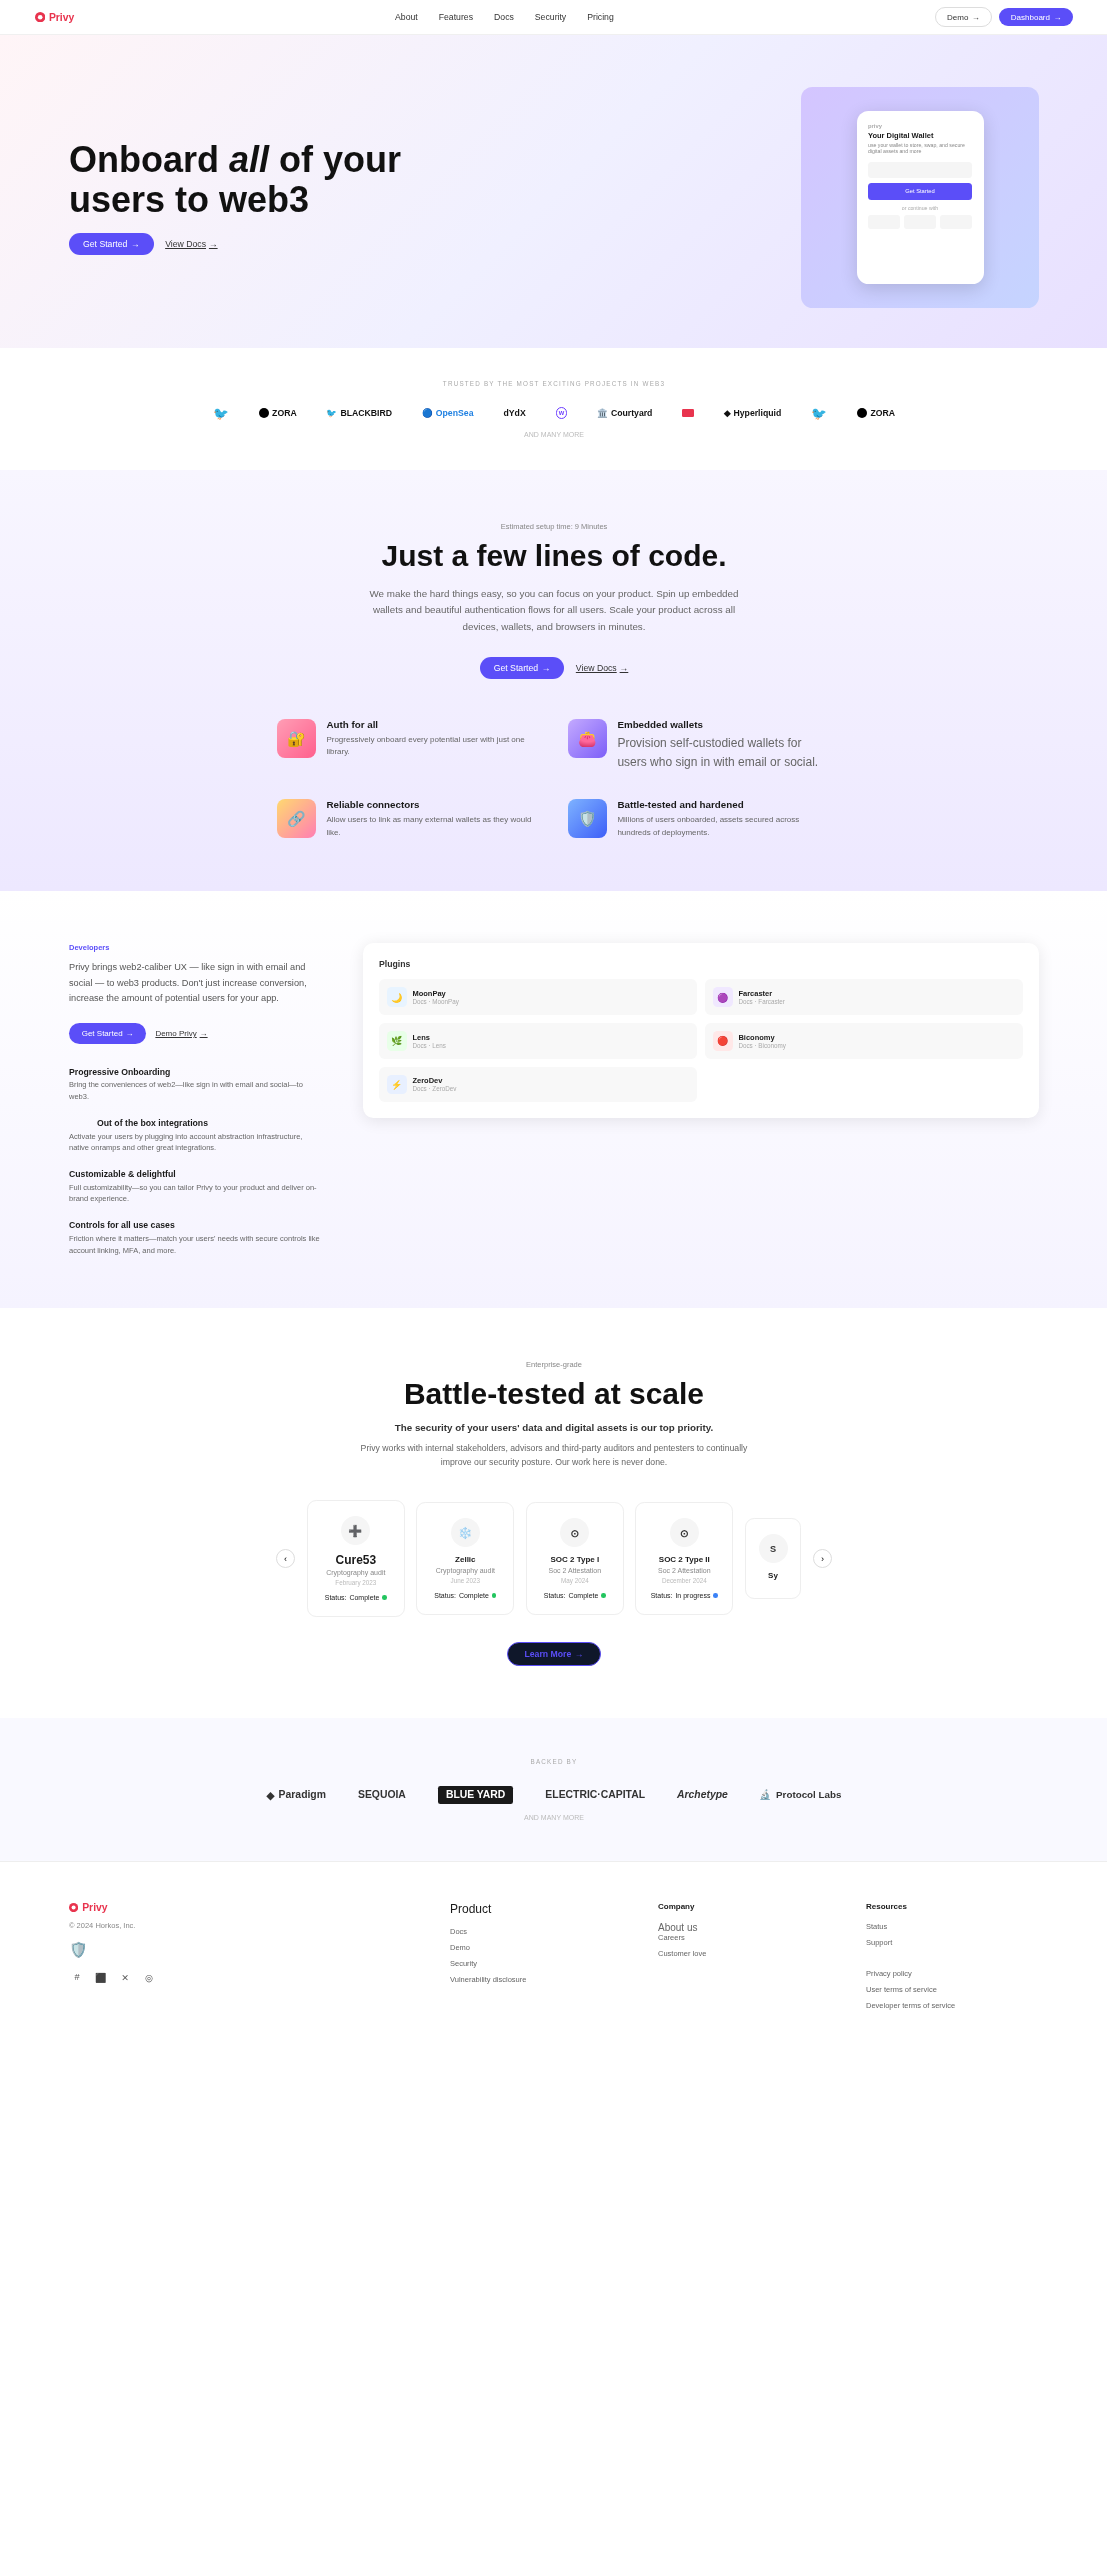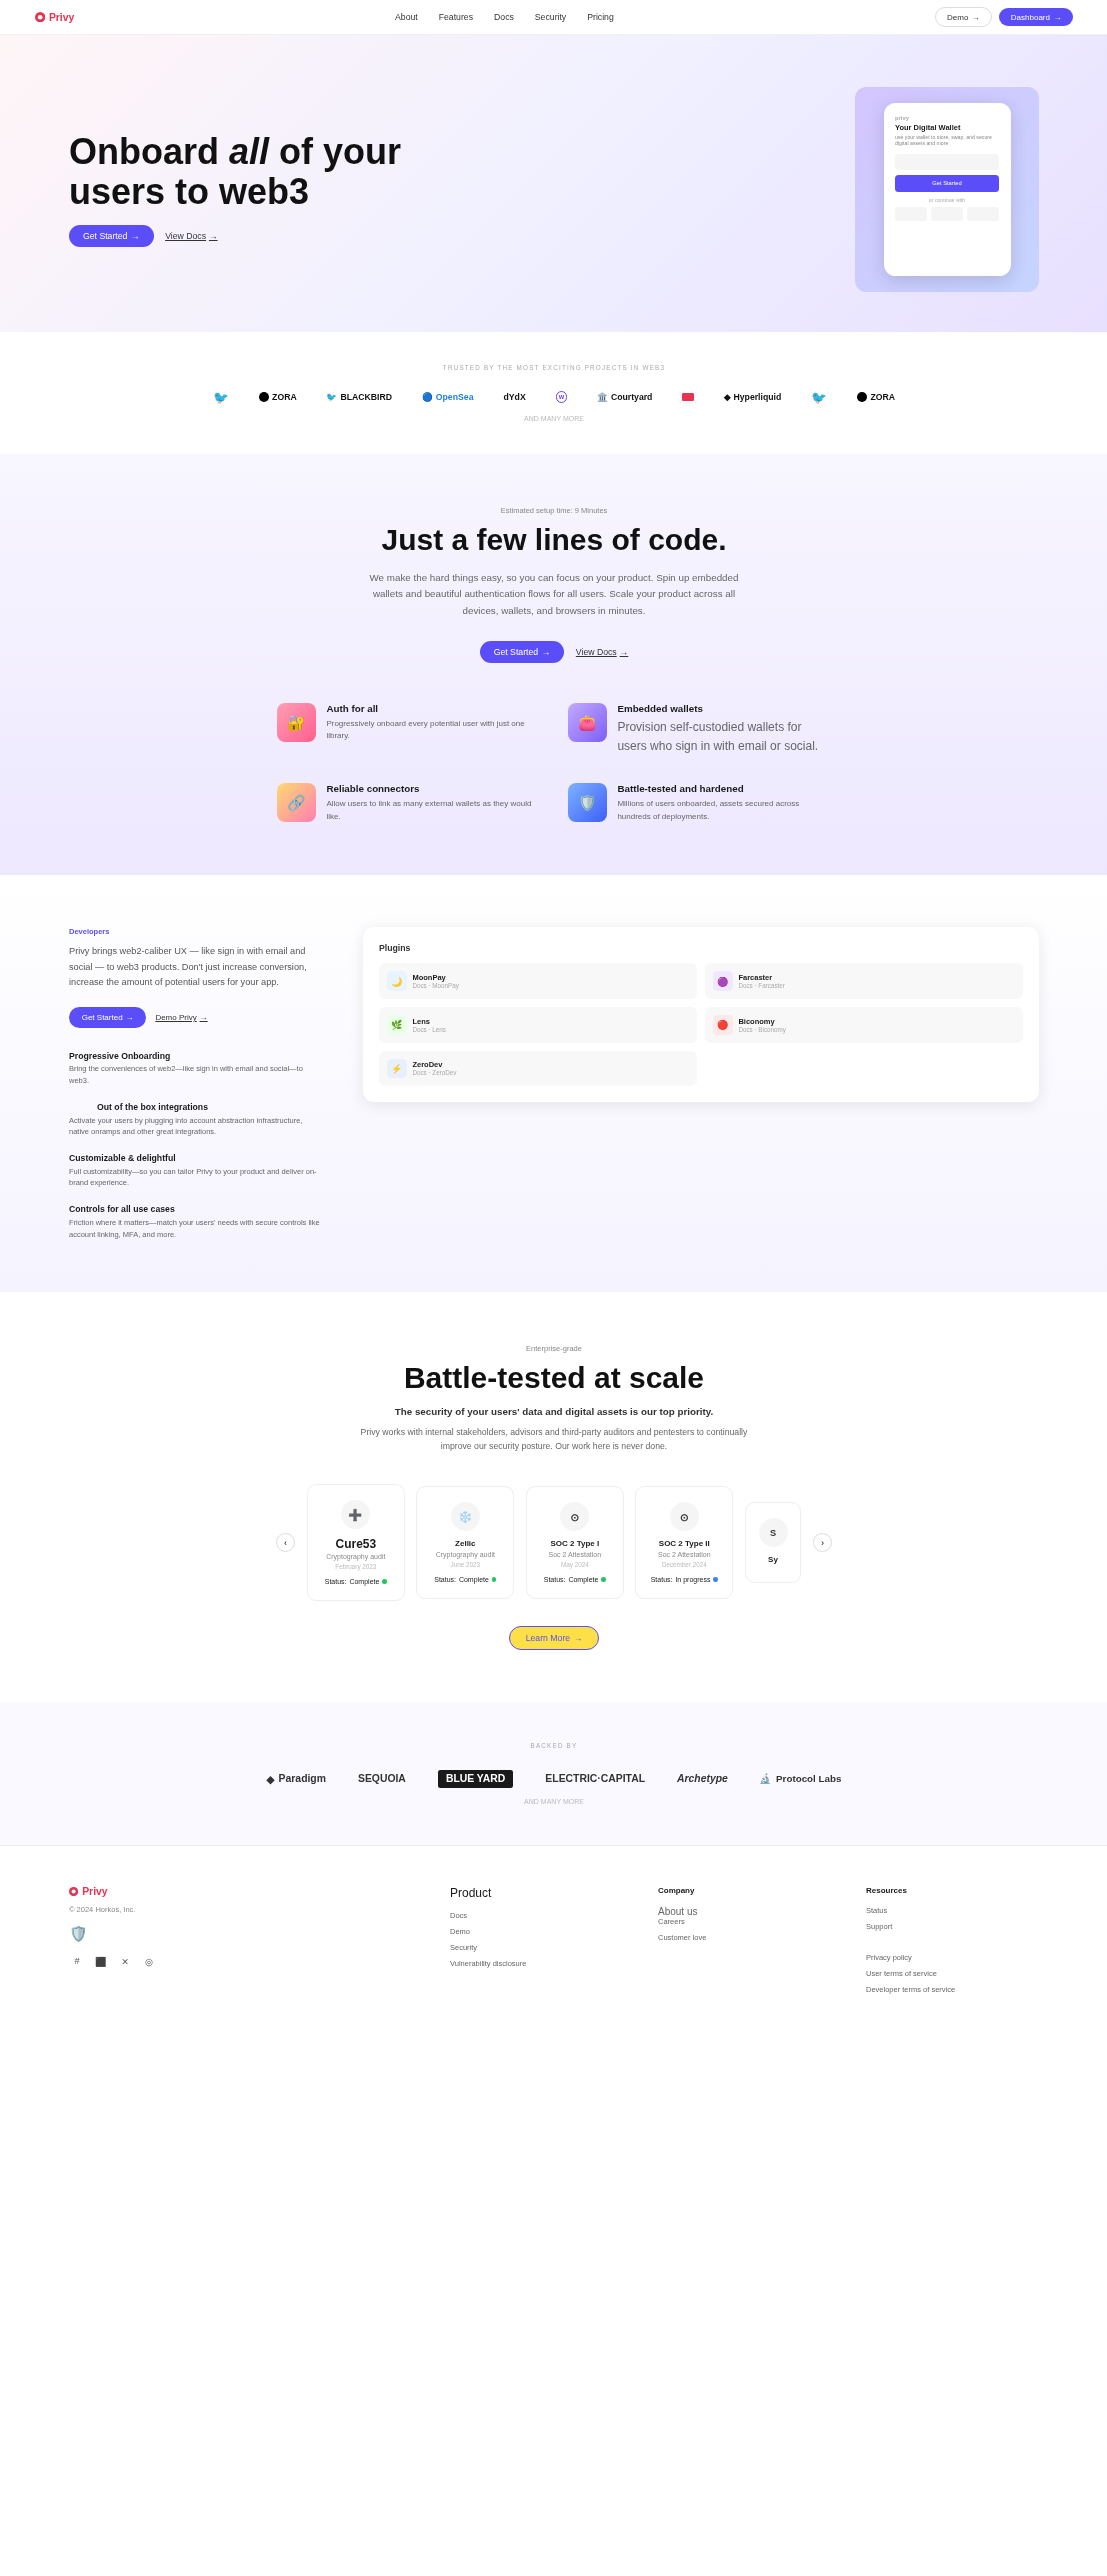--- a/index.html
+++ b/index.html
@@ -54,21 +54,21 @@
       <button style="padding:6.3px 14px;background:#5b4ef8;color:#fff;border-radius:14px;border:none;font-size:8.7px;cursor:pointer;display:flex;align-items:center;gap:3.5px;">
         <span>Get Started</span> 
           <span>→</span>
       </button>
       <span style="font-size:8.7px;color:#333;cursor:pointer;display:flex;align-items:center;gap:2.9px;text-decoration:underline;">
         <span>View Docs</span> 
           <span>→</span>
       </span>
     </div>
   </div>
-  <div style="width:184px;background:linear-gradient(135deg,#d4c5ff,#c5d4ff);border-radius:11.5px;padding:16px;display:flex;align-items:center;justify-content:center;">
+  <div style="width:238px;background:linear-gradient(135deg,#d4c5ff,#c5d4ff);border-radius:11.5px;padding:24px;display:flex;align-items:center;justify-content:center;">
     <div style="background:#fff;border-radius:11.5px;width:127px;min-height:173px;padding:11.5px;box-shadow:0 4.6px 18.5px rgba(0,0,0,0.14);">
       <div style="font-size:5.8px;color:#aaa;margin-bottom:2.3px;font-weight:600;">privy</div>
       <div style="font-size:7.5px;font-weight:700;margin-bottom:2.3px;">Your Digital Wallet</div>
       <div style="font-size:5.2px;color:#888;margin-bottom:8px;">use your wallet to store, swap, and secure digital assets and more</div>
       <div style="background:#f5f5f5;border-radius:3.5px;height:16px;margin-bottom:4.6px;"></div>
       <div style="background:#5b4ef8;border-radius:3.5px;height:17.3px;margin-bottom:4.6px;display:flex;align-items:center;justify-content:center;">
         <span style="color:#fff;font-size:5.8px;">Get Started</span>
       </div>
       <div style="text-align:center;font-size:5.2px;color:#aaa;margin:4.6px 0;">or continue with</div>
       <div style="display:flex;gap:3.5px;">
@@ -306,21 +306,21 @@
     </div>
 
     <div style="background:#fff;border:0.6px solid #eee;border-radius:9.2px;padding:15px 12.7px;min-width:52px;max-width:58px;text-align:center;overflow:hidden;">
       <div style="width:29px;height:29px;border-radius:50%;background:#f5f5f5;display:flex;align-items:center;justify-content:center;margin:0 auto 8px;font-size:9.2px;font-weight:700;color:#333;">S</div>
       <div style="font-size:8px;font-weight:700;margin-bottom:2.9px;">Sy</div>
     </div>
     <button style="width:19.6px;height:19.6px;border-radius:50%;border:0.6px solid #ddd;background:#fff;cursor:pointer;font-size:9.2px;display:flex;align-items:center;justify-content:center;">
       <span>›</span>
     </button>
   </div>
-  <button style="padding:5.8px 16px;background:#fde047;border:0.6px solid #5b4ef8;color:#5b4ef8;border-radius:12.7px;font-size:8.7px;cursor:pointer;display:inline-flex;align-items:center;gap:3.5px;">
+  <button style="padding:5.8px 16px;background:#0f172a;border:0.6px solid #5b4ef8;color:#5b4ef8;border-radius:12.7px;font-size:8.7px;cursor:pointer;display:inline-flex;align-items:center;gap:3.5px;font-weight:bold;">
     <span>Learn More</span> 
       <span>→</span>
   </button>
 </section>
 
 <section style="padding:40px 69px;text-align:center;background:#f9f9ff;">
   <div style="font-size:6.3px;letter-spacing:1.2px;color:#aaa;text-transform:uppercase;margin-bottom:21px;">BACKED BY</div>
   <div style="display:flex;align-items:center;justify-content:center;gap:32px;flex-wrap:wrap;margin-bottom:10.4px;">
     <div style="display:flex;align-items:center;gap:4px;font-size:10.4px;font-weight:700;color:#333;">
       <span>◆</span>

